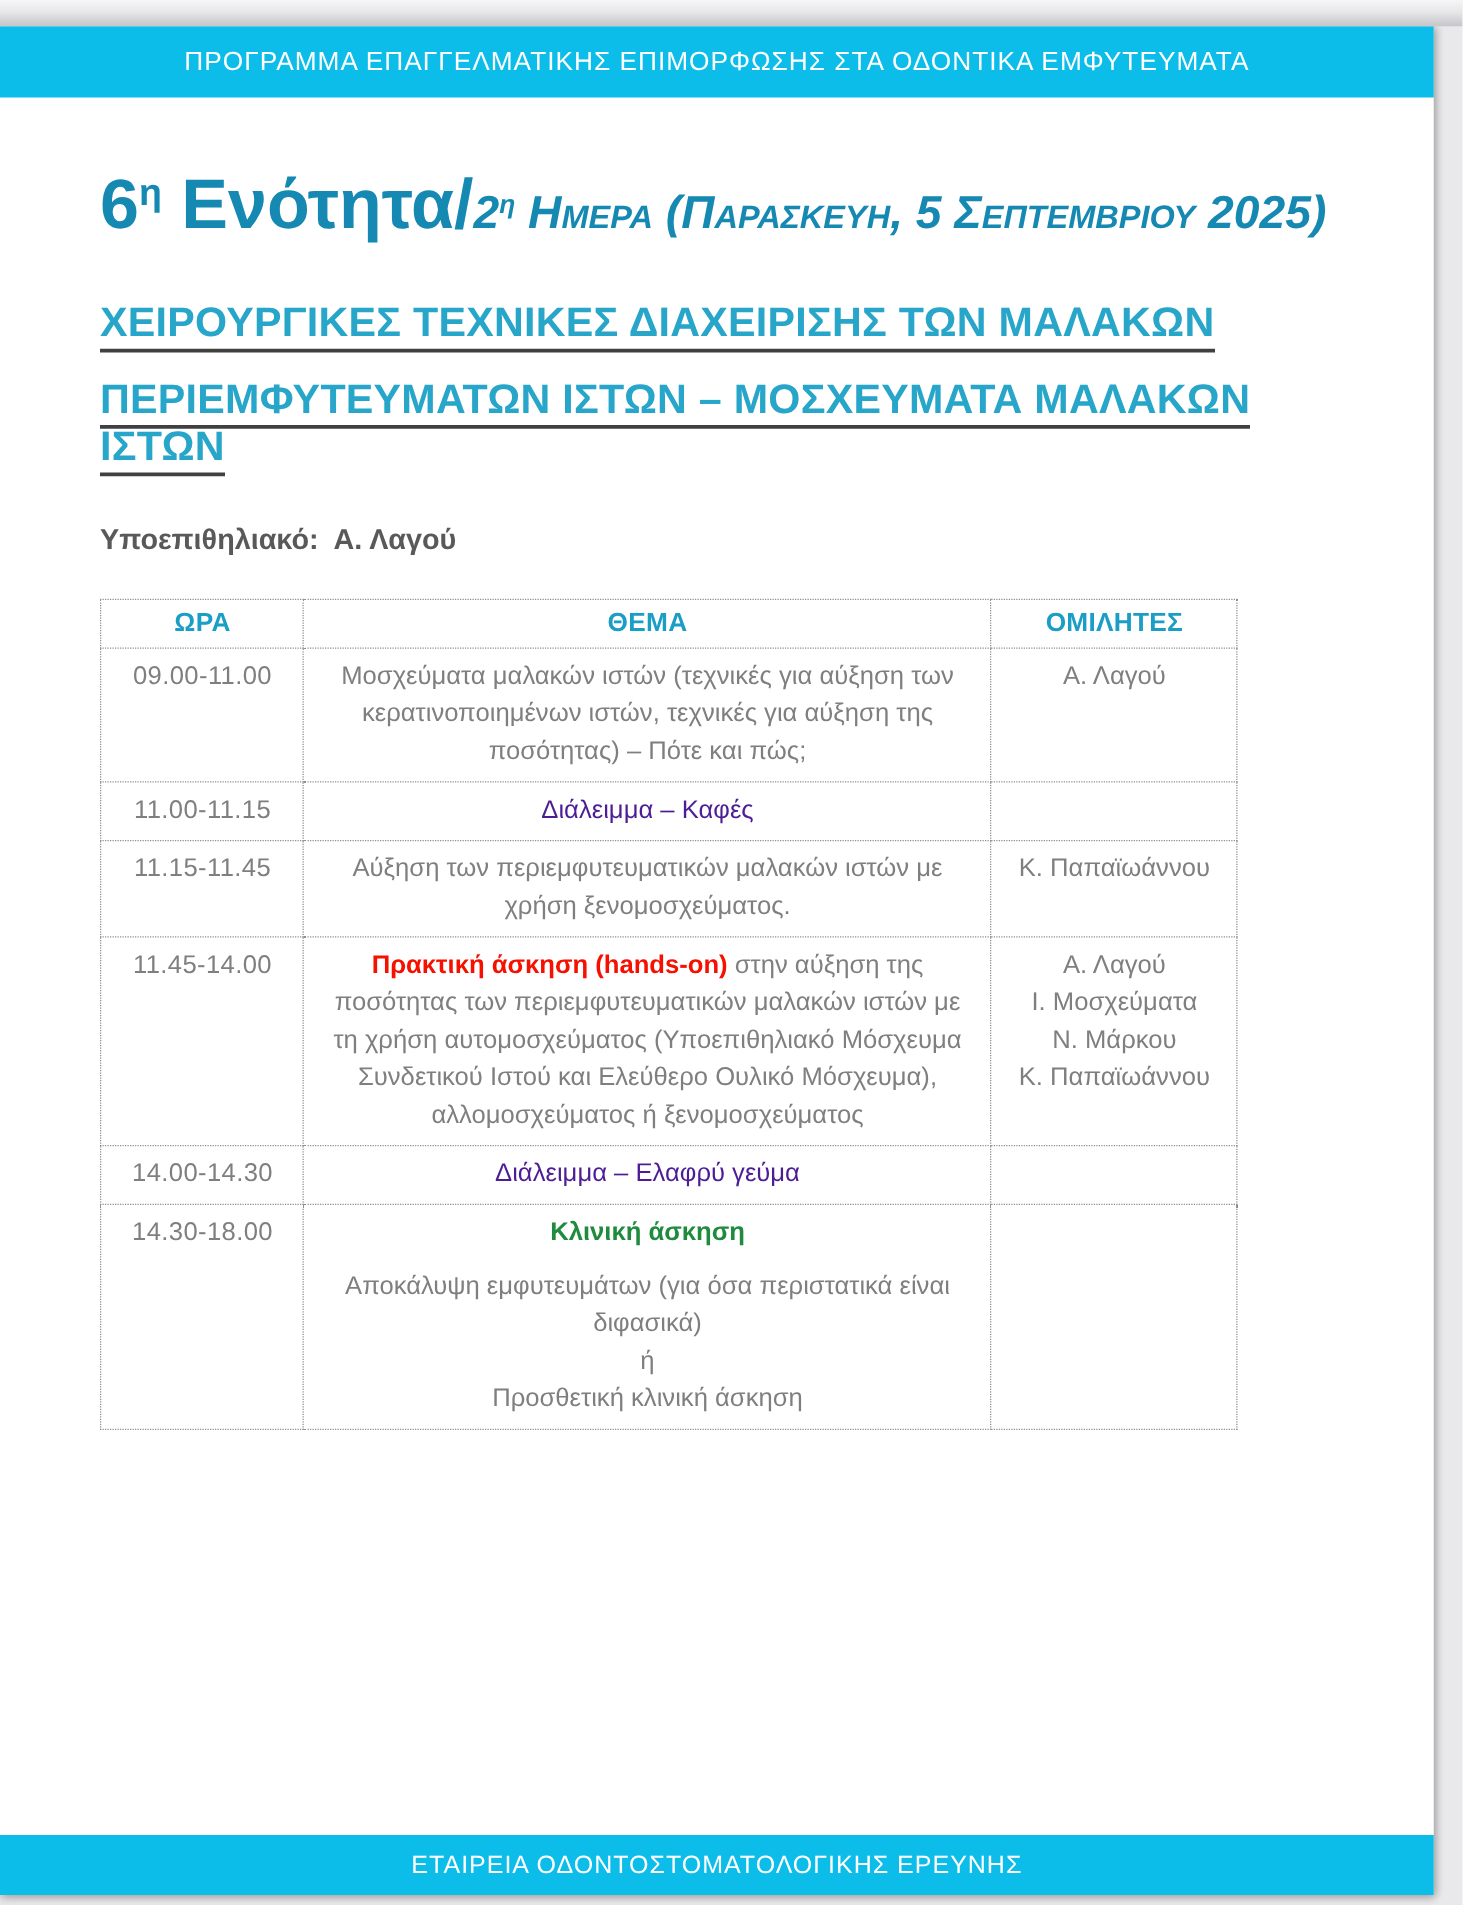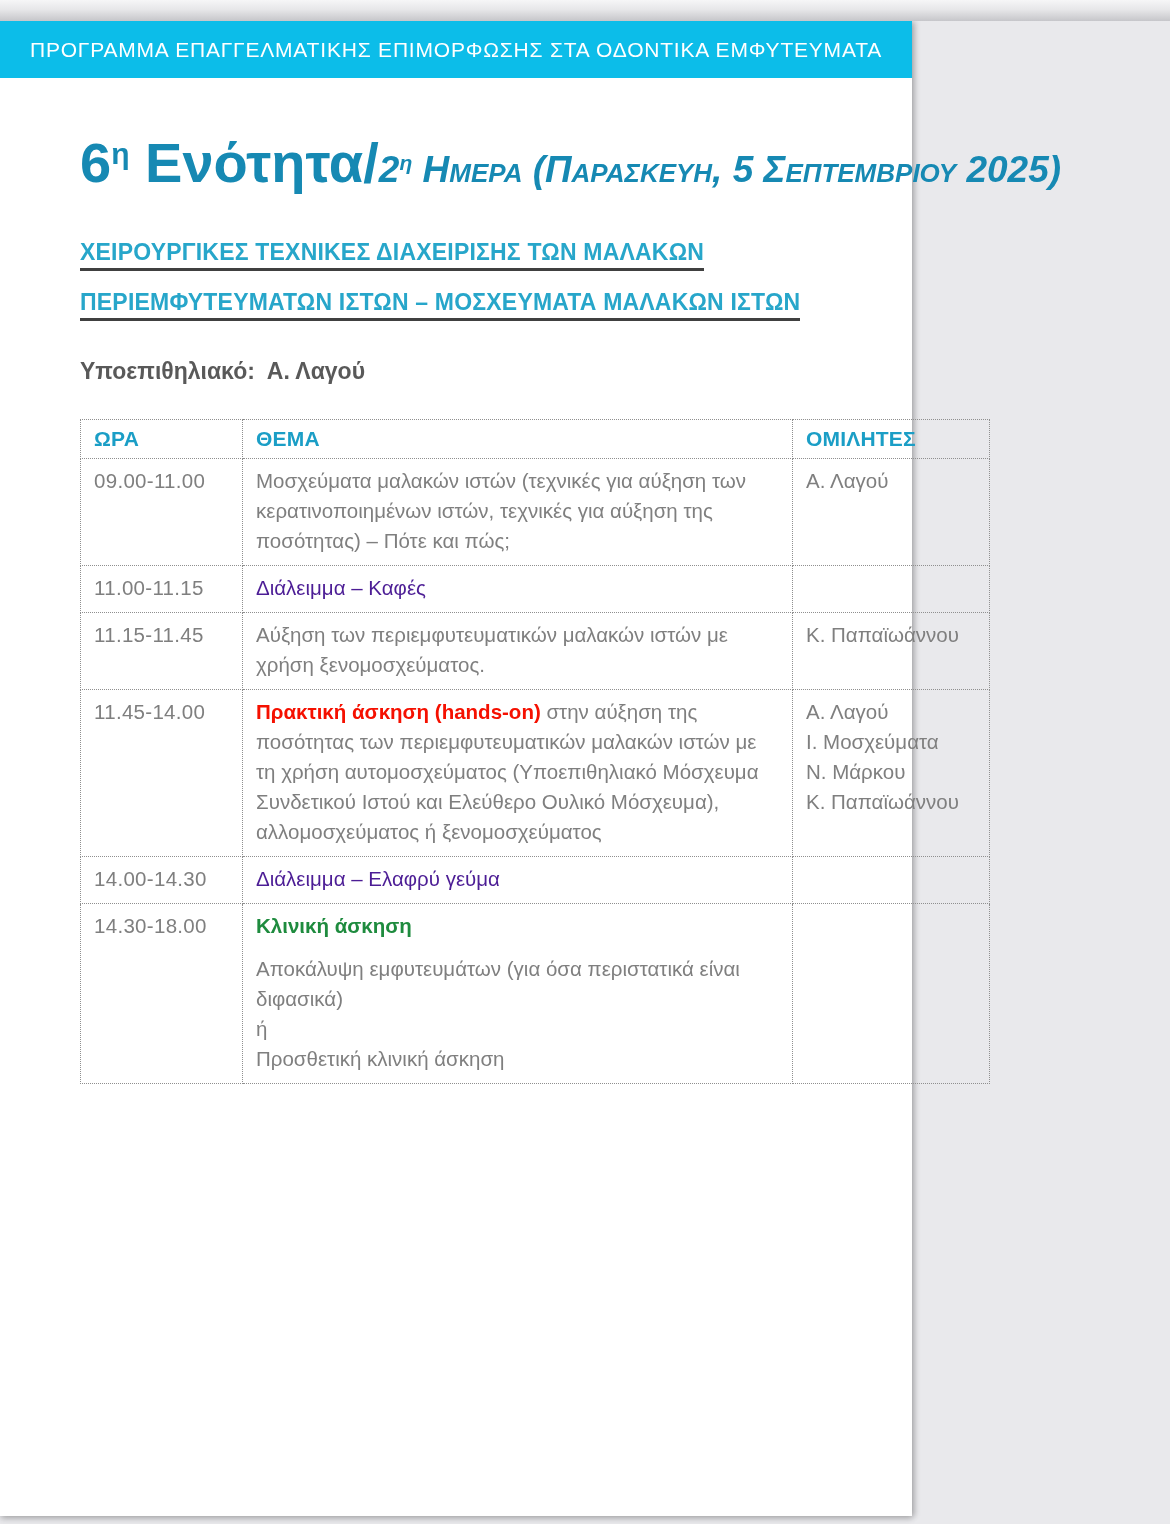--- a/index.html
+++ b/index.html
@@ -10,21 +10,21 @@
     -webkit-font-smoothing:antialiased;
   }
   
   .top-strip{
     position:absolute;top:0;left:0;width:1170px;height:21px;
     background:linear-gradient(to bottom,#f6f6f7 0%,#e7e7e9 45%,#c6c6ca 100%);
     z-index:3;
   }
   
   .page{
-    position:absolute;top:21px;left:0;width:912px;height:1495px;
+    position:absolute;top:21px;left:0;width:1147px;height:1495px;
     background:#ffffff;
     box-shadow:3px 0 6px rgba(0,0,0,.20), 0 3px 6px rgba(0,0,0,.18);
     z-index:2;
   }
   .header-bar{
     width:100%;height:57px;background:#0cbde9;
     display:flex;align-items:center;justify-content:center;
   }
   .header-bar span{
     color:#ffffff;font-size:21px;letter-spacing:.8px;font-weight:400;
@@ -37,37 +37,37 @@
   }
   .title .t1{font-size:56px;font-weight:700;}
   .title .t1 sup{font-size:30px;font-weight:700;vertical-align:18px;}
   .title .t2{font-size:37px;font-weight:700;font-style:italic;}
   .title .t2 sup{font-size:21px;vertical-align:12px;}
   .title .sc{font-variant:small-caps;}
   
   .subtitle{margin-top:46px;}
   .subtitle .line{display:block;margin-bottom:23px;}
   .subtitle .u{
-    display:inline;color:#27a6ca;font-size:23px;font-weight:700;
+    display:inline;color:#27a6ca;font-size:33px;font-weight:700;
     padding-bottom:3px;border-bottom:3px solid #404040;letter-spacing:.2px;
   }
   
   .coordinator{
     margin:42px 0 0 0;color:#595959;font-size:23px;font-weight:700;
   }
   
   table.schedule{
     margin-top:34px;border-collapse:collapse;table-layout:fixed;
     width:909px;
   }
   table.schedule col.c-time{width:162px;}
   table.schedule col.c-theme{width:550px;}
   table.schedule col.c-speakers{width:197px;}
   table.schedule th,table.schedule td{
-    border:1px dotted #8f8f8f;vertical-align:top;text-align:left;
+    border:1px dotted #8f8f8f;vertical-align:top;text-align:center;
   }
   table.schedule th{
     color:#1b9ec6;font-size:21px;font-weight:700;
     padding:7px 12px 7px 13px;letter-spacing:.2px;
   }
   table.schedule td{
     font-size:20.5px;color:#7f7f7f;line-height:30px;
     padding:7px 12px 9px 13px;
   }
   td.col-time{font-weight:400;letter-spacing:.3px;}
@@ -178,14 +178,17 @@
               <p><span class="seg-normal">ή</span></p>
               <p><span class="seg-normal">Προσθετική κλινική άσκηση</span></p>
             </td>
             <td class="col-speakers"></td>
           </tr>
         </tbody>
     </table>
 
   </div>
 
+  <div class="footer-bar">
+    <span>ΕΤΑΙΡΕΙΑ ΟΔΟΝΤΟΣΤΟΜΑΤΟΛΟΓΙΚΗΣ ΕΡΕΥΝΗΣ</span>
+  </div>
 
 </div>
 
 </body></html>

